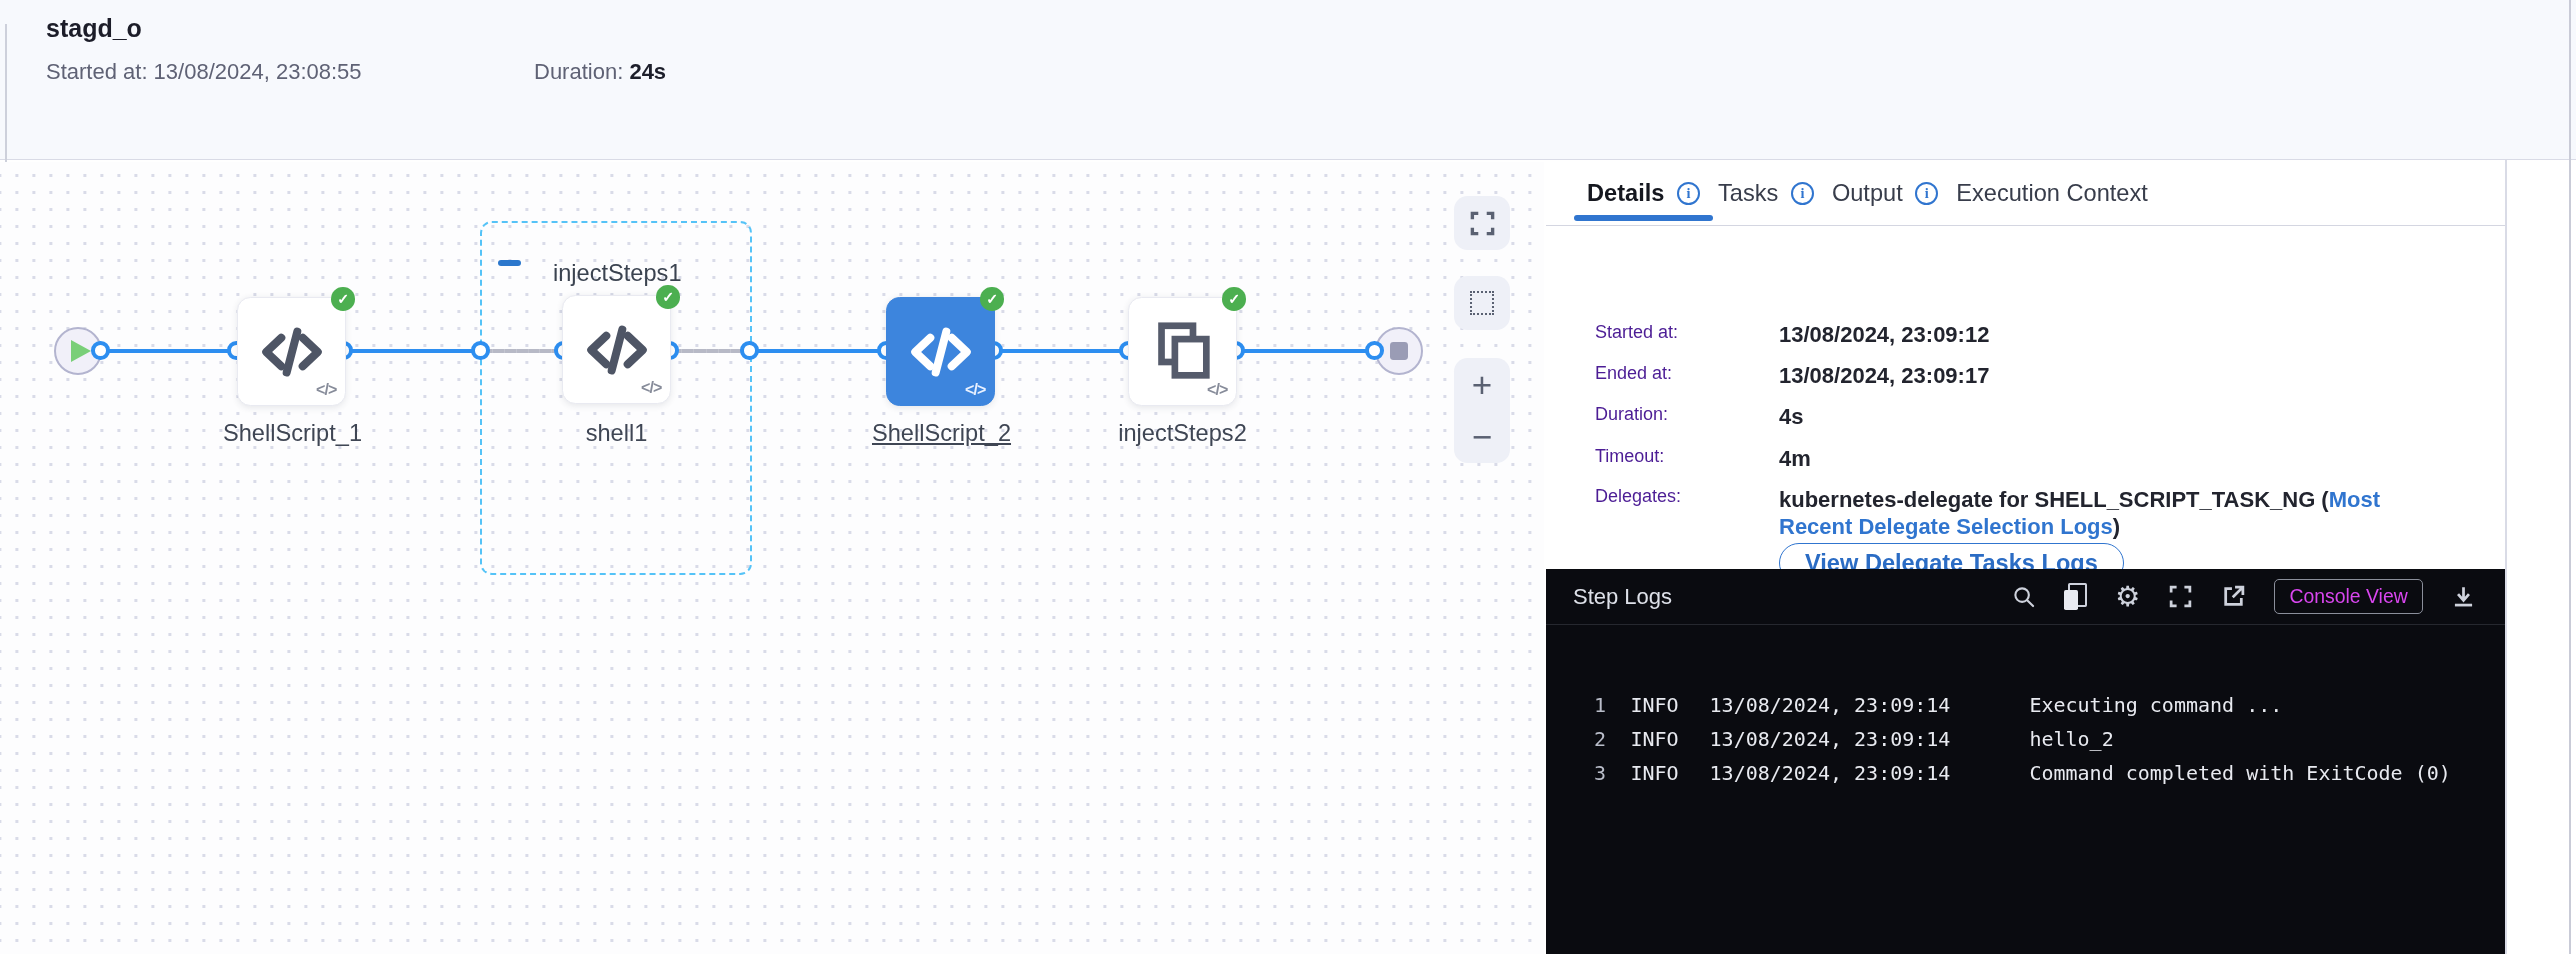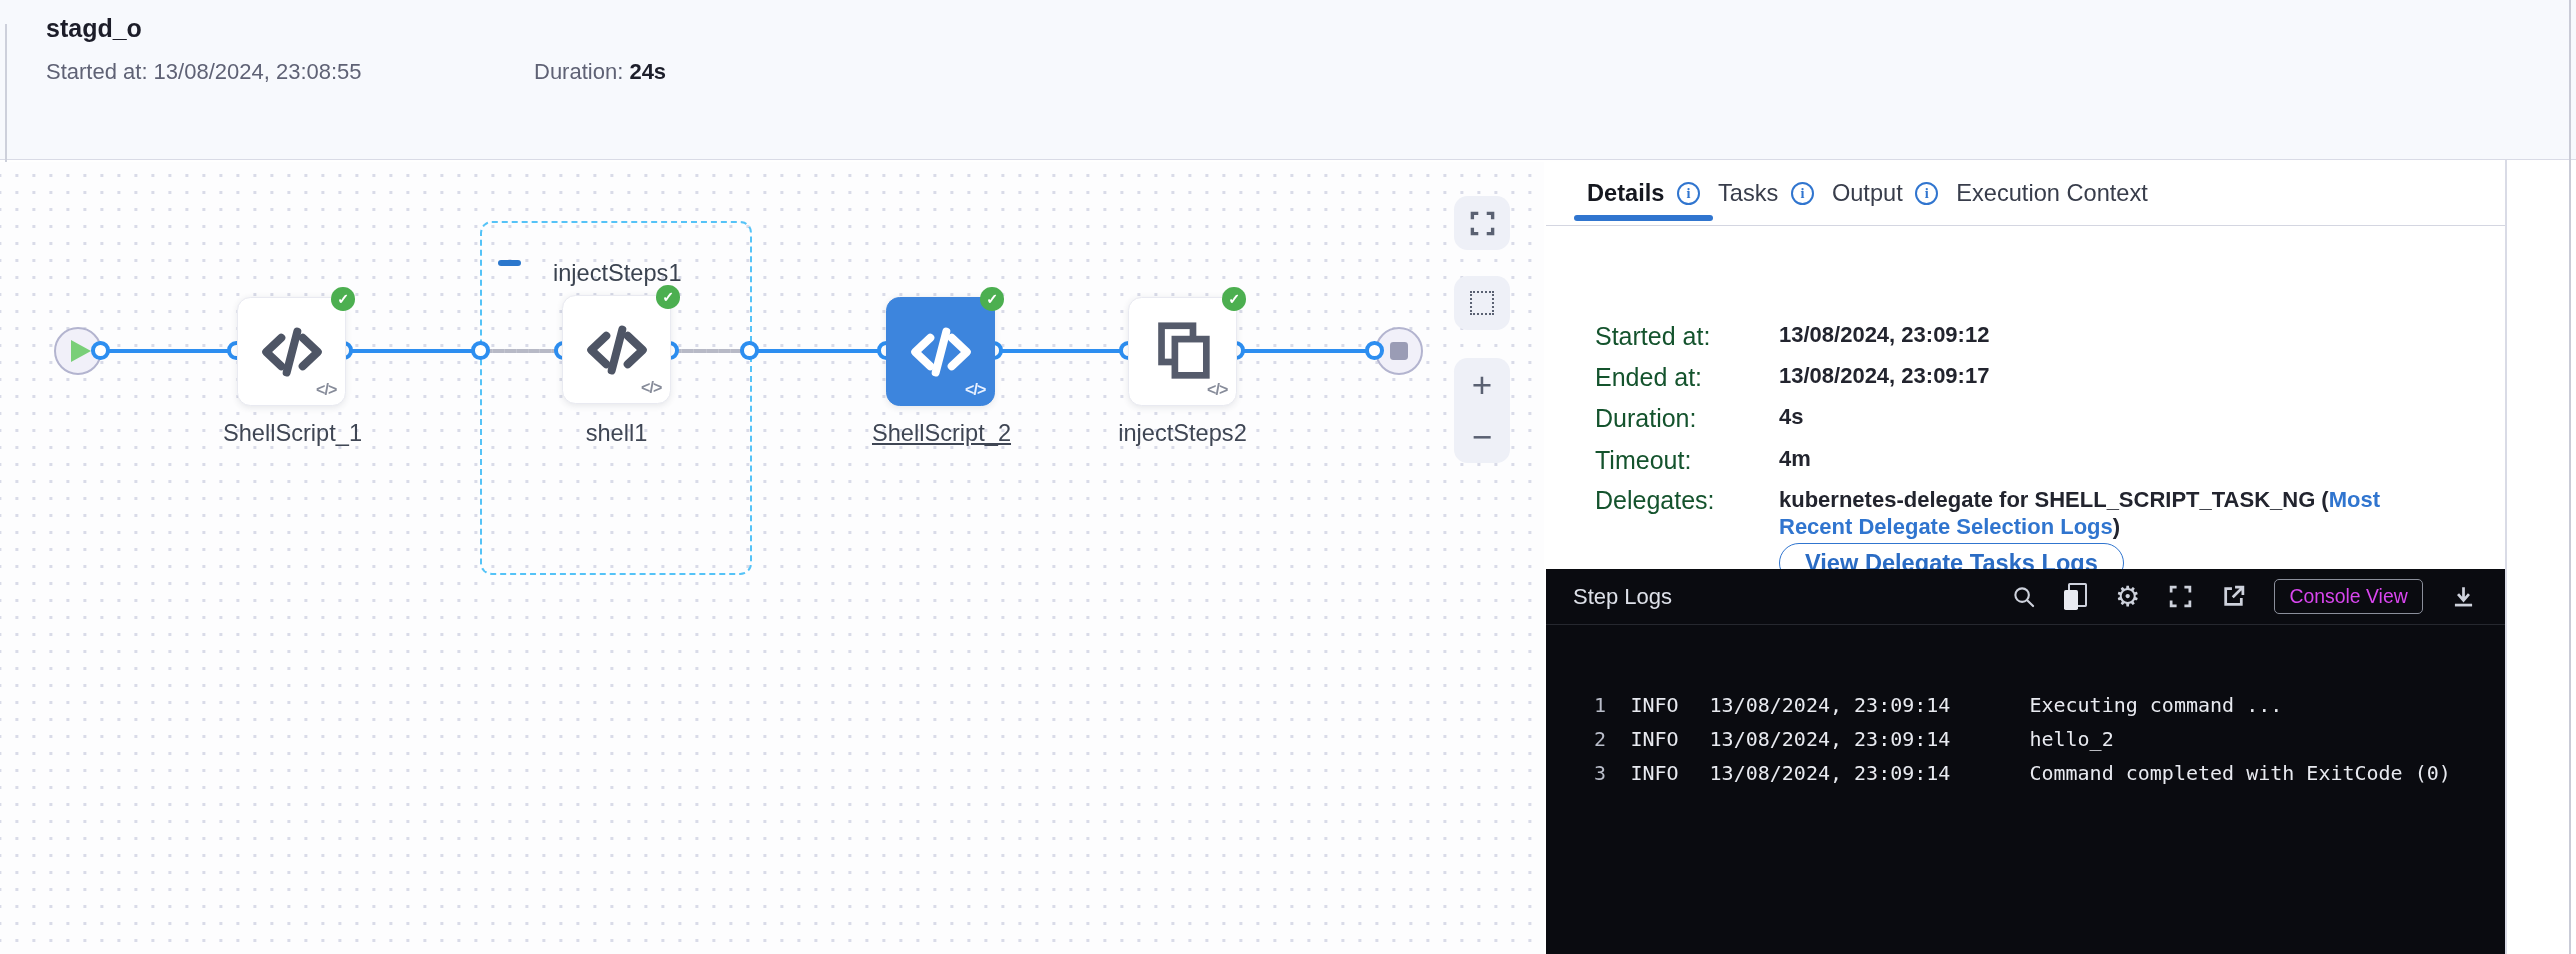--- a/index.html
+++ b/index.html
@@ -72,21 +72,21 @@
   .tab { position:relative; display:flex; align-items:center; gap:12.6px; font-size:23.6px; color:#383d4b; cursor:default; }
   .tab.active { font-weight:700; color:#15171f; }
   .tab.active::after { content:""; position:absolute; left:-13.5px; right:-13.5px; bottom:-13.5px;
                        height:5.9px; border-radius:3.4px; background:#3075cf; }
   .info-icon { width:23px; height:23px; border-radius:50%; border:2.1px solid #3075cf; color:#3075cf;
                font-size:14.3px; font-weight:700; display:flex; align-items:center; justify-content:center;
                font-family:"Liberation Serif", serif; }
 
   .details-body { position:relative; }
   .field-row { position:absolute; left:49px; display:flex; }
-  .field-label { width:184px; font-size:25px; color:#14532d; }
+  .field-label { width:184px; font-size:18px; color:#4c1d95; }
   .field-value { font-size:22px; font-weight:700; color:#22242e; }
   .field-value.wrap { width:640px; line-height:27px; }
   .field-value a { color:#3075cf; text-decoration:none; font-weight:700; }
   .delegate-btn { position:absolute; left:233px; top:317px; height:40px; padding:0 25px;
                   border:1.7px solid #3075cf; border-radius:20px; background:#ffffff;
                   color:#2b6cc4; font-size:23.6px; font-weight:600; line-height:37px;
                   font-family:"Liberation Sans", sans-serif; }
 
   
   .logs-panel { position:absolute; left:1546px; top:569px; width:960px; height:386px; background:#0a0b10; }

